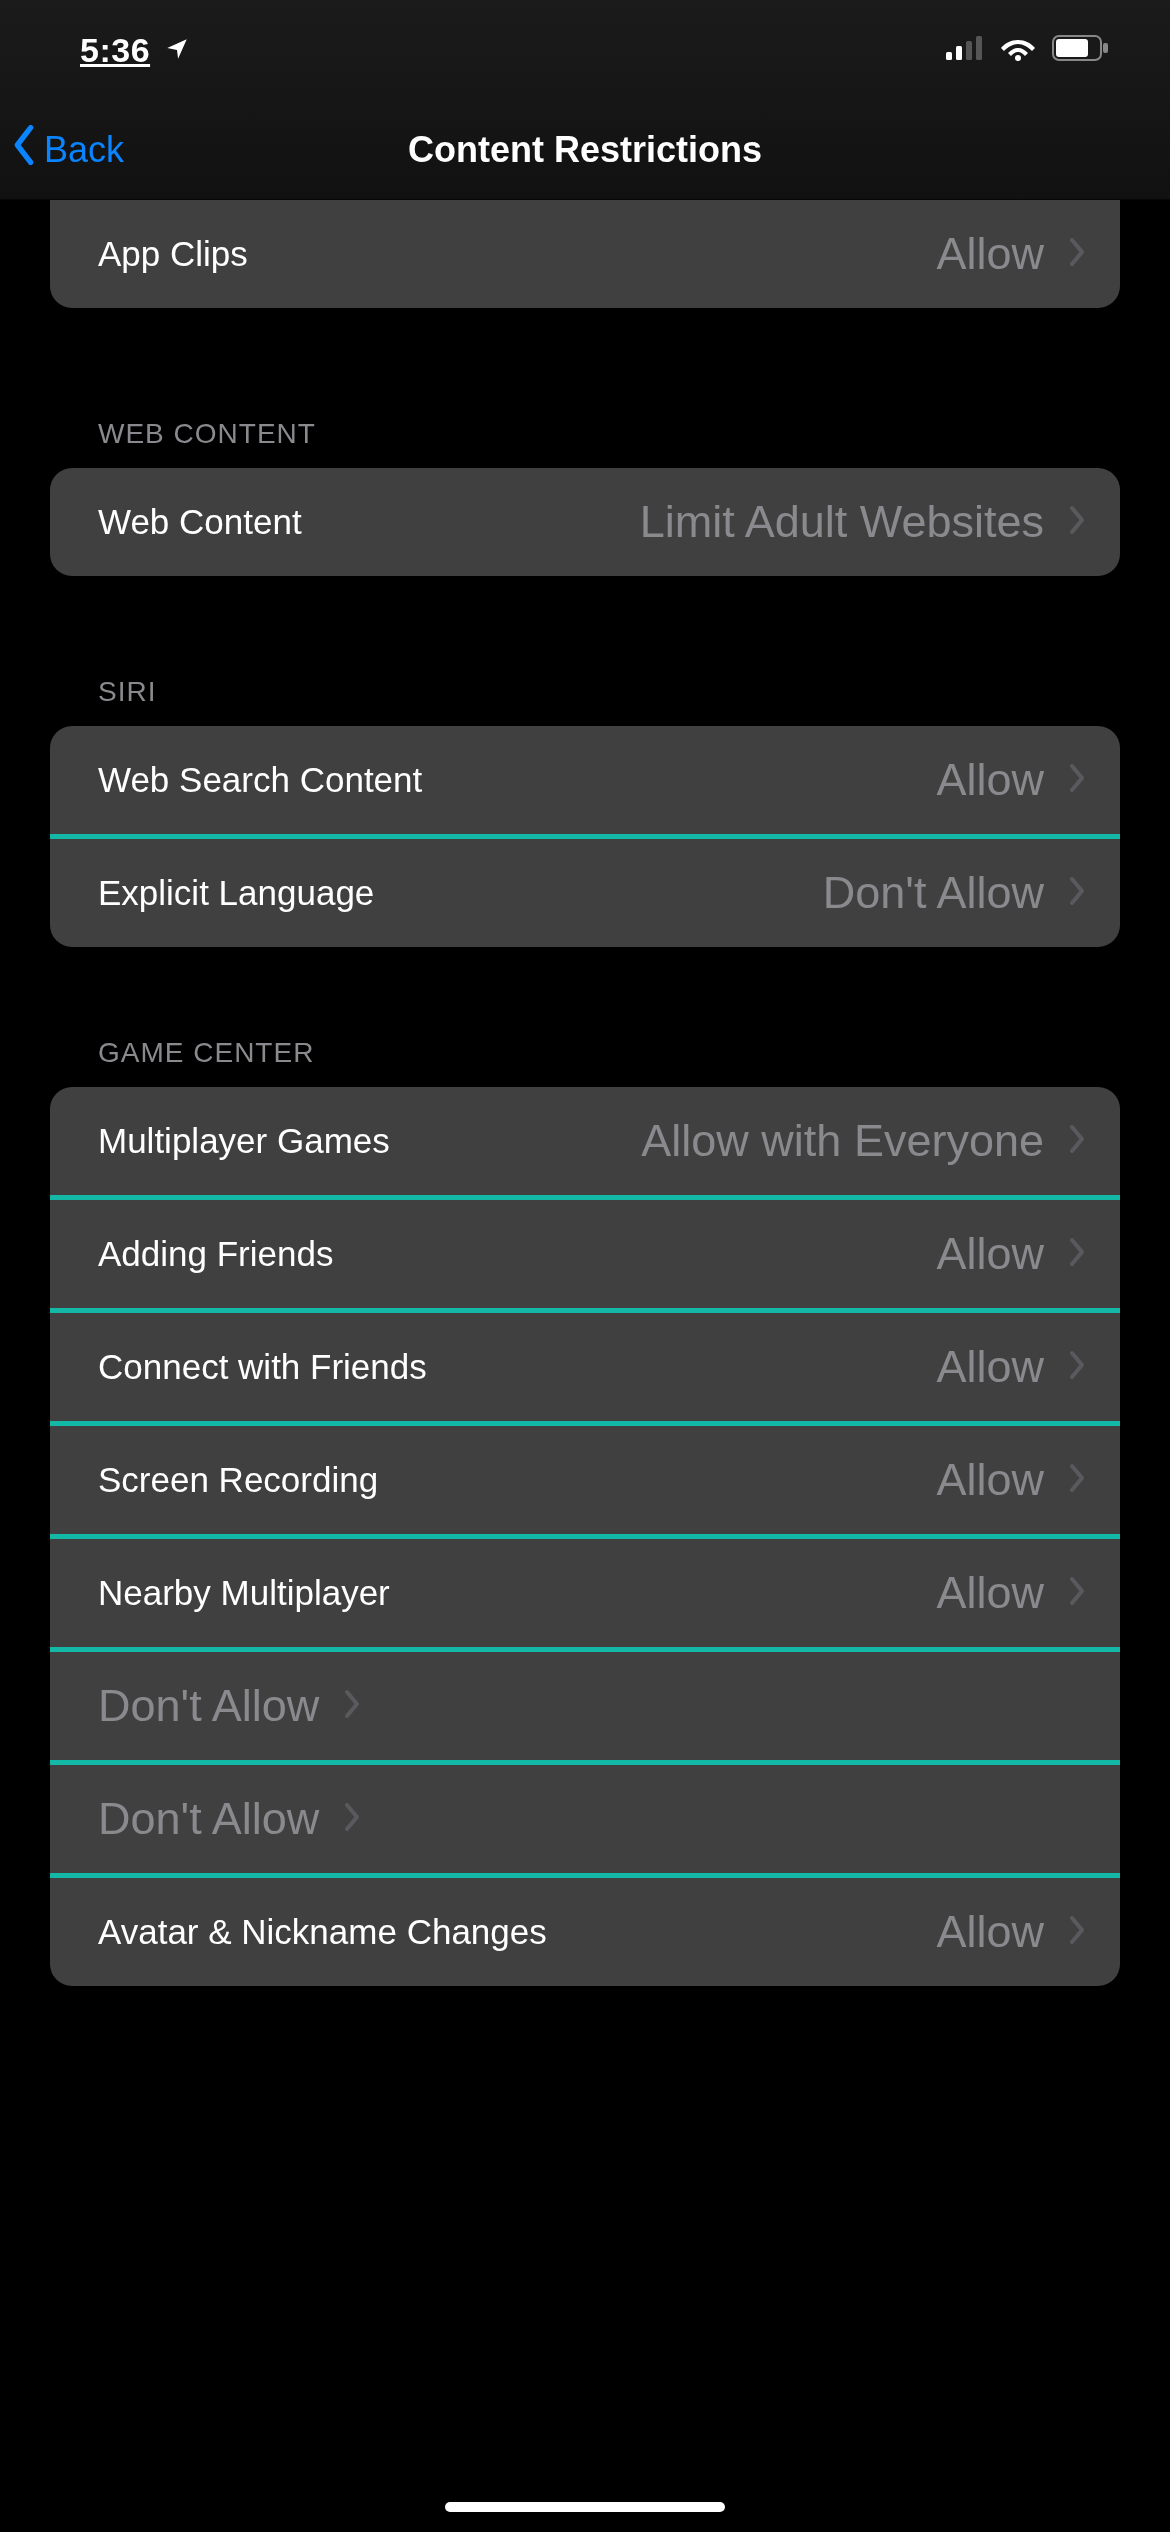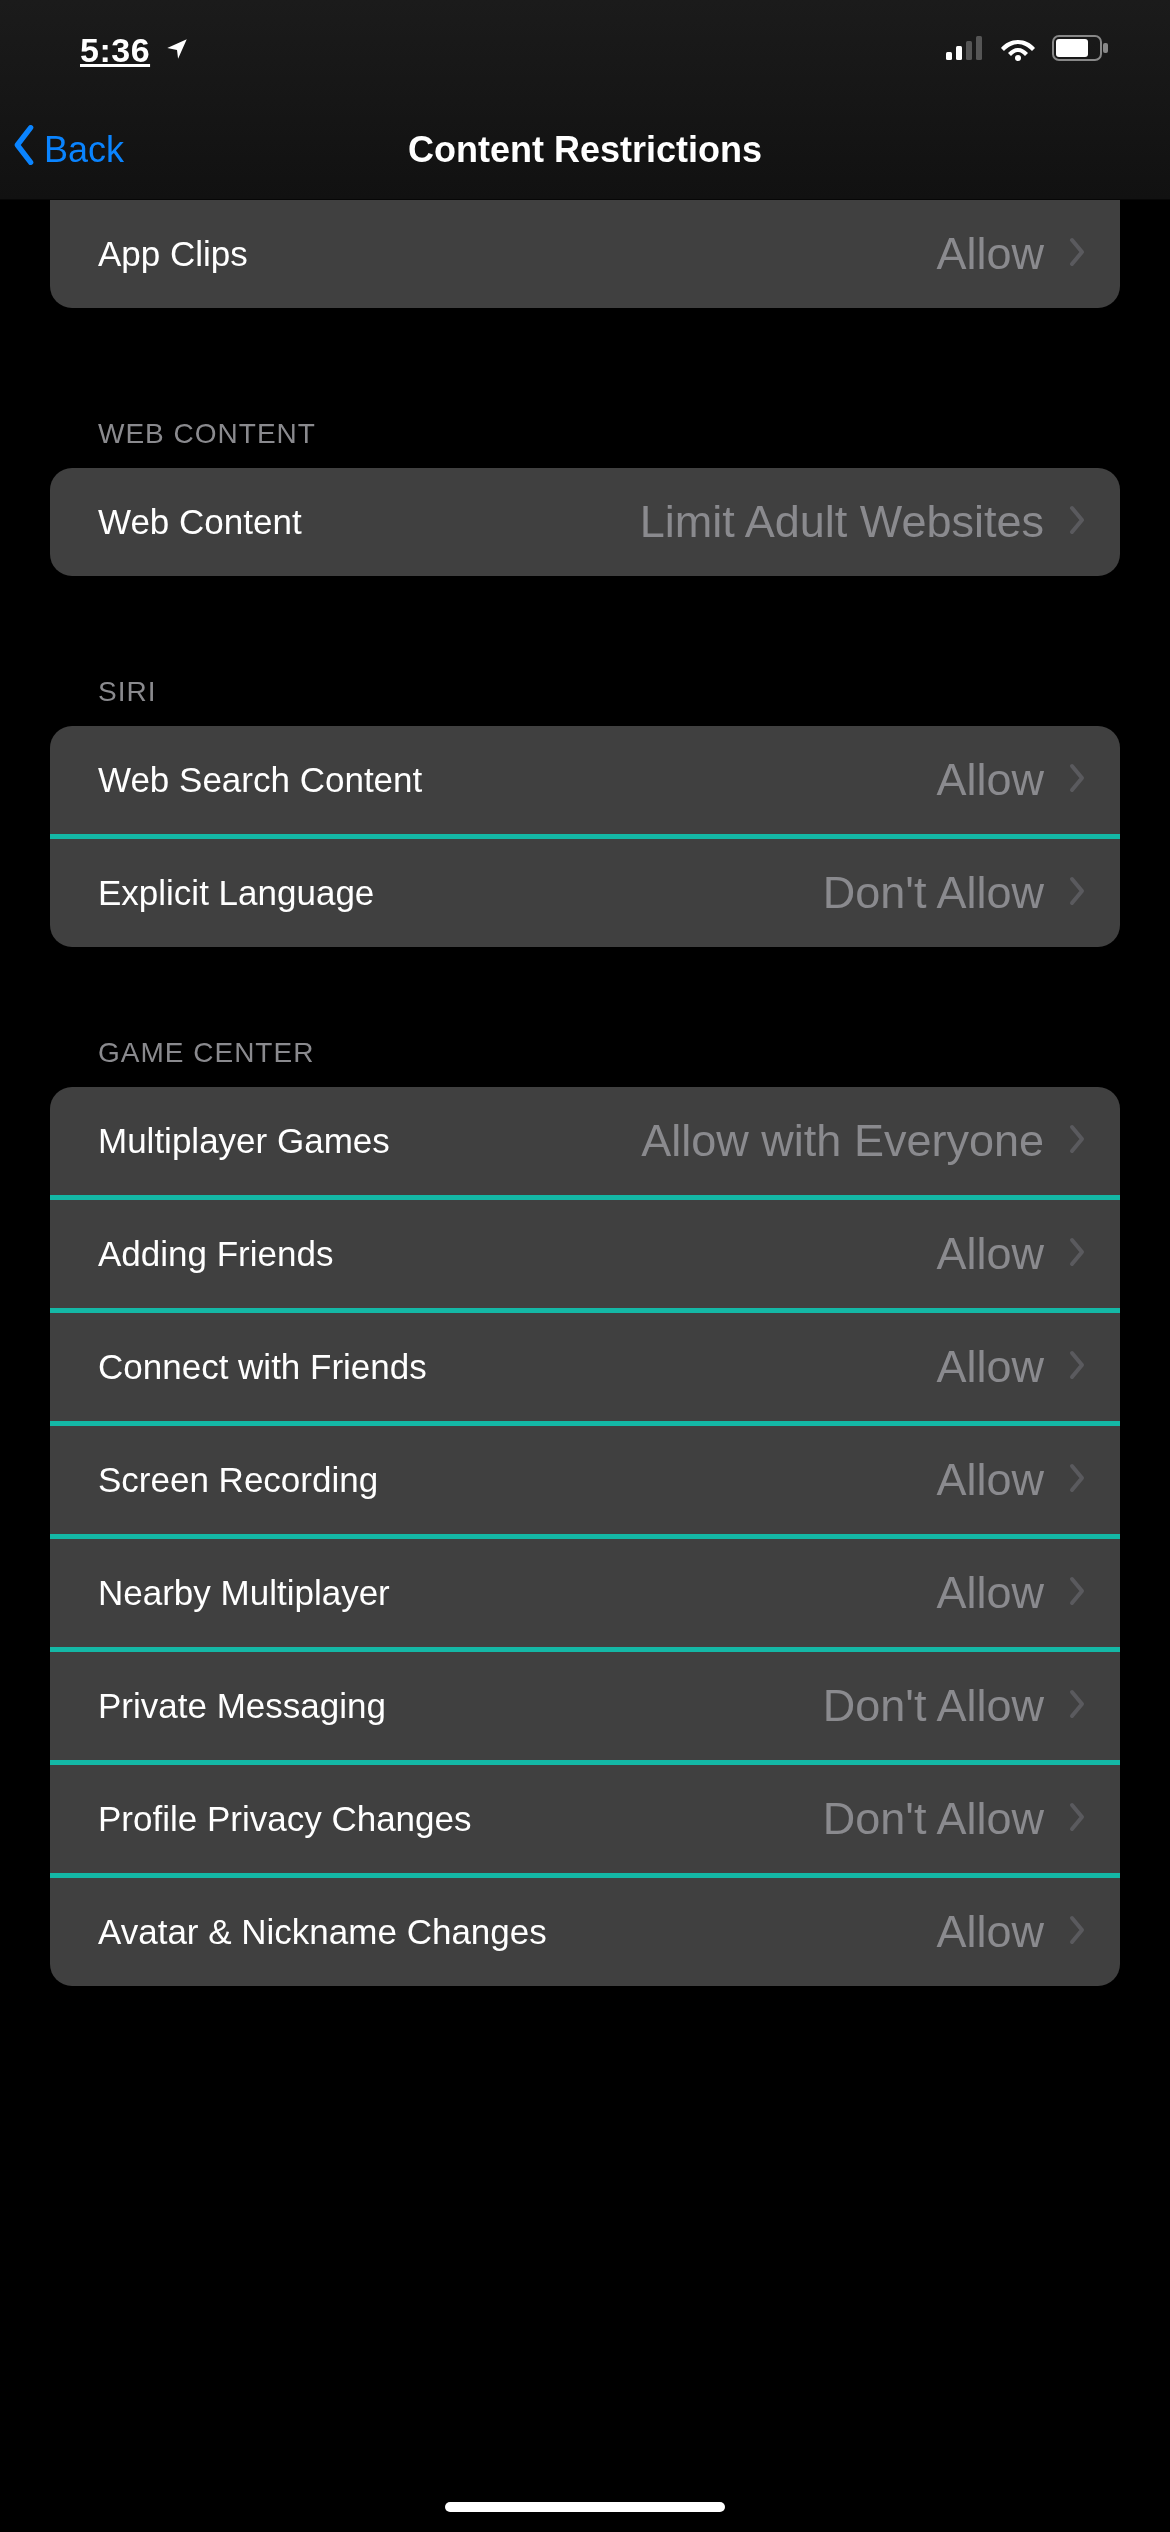--- a/index.html
+++ b/index.html
@@ -271,30 +271,28 @@
     <div class="row">
       <div class="row-label">Nearby Multiplayer</div>
       <div class="row-value">Allow</div>
       <span class="chevron">
         <svg width="18" height="30" viewBox="0 0 18 30">
             <polyline points="4,3 14,15 4,27" fill="none" stroke="#5a5a5e" stroke-width="4" stroke-linecap="round" stroke-linejoin="round"></polyline>
           </svg>
       </span>
     </div>
     <div class="row">
-      <div class="row-label">Private Messaging</div>
       <div class="row-value">Don't Allow</div>
       <span class="chevron">
         <svg width="18" height="30" viewBox="0 0 18 30">
             <polyline points="4,3 14,15 4,27" fill="none" stroke="#5a5a5e" stroke-width="4" stroke-linecap="round" stroke-linejoin="round"></polyline>
           </svg>
       </span>
     </div>
     <div class="row">
-      <div class="row-label">Profile Privacy Changes</div>
       <div class="row-value">Don't Allow</div>
       <span class="chevron">
         <svg width="18" height="30" viewBox="0 0 18 30">
             <polyline points="4,3 14,15 4,27" fill="none" stroke="#5a5a5e" stroke-width="4" stroke-linecap="round" stroke-linejoin="round"></polyline>
           </svg>
       </span>
     </div>
     <div class="row">
       <div class="row-label">Avatar &amp; Nickname Changes</div>
       <div class="row-value">Allow</div>

